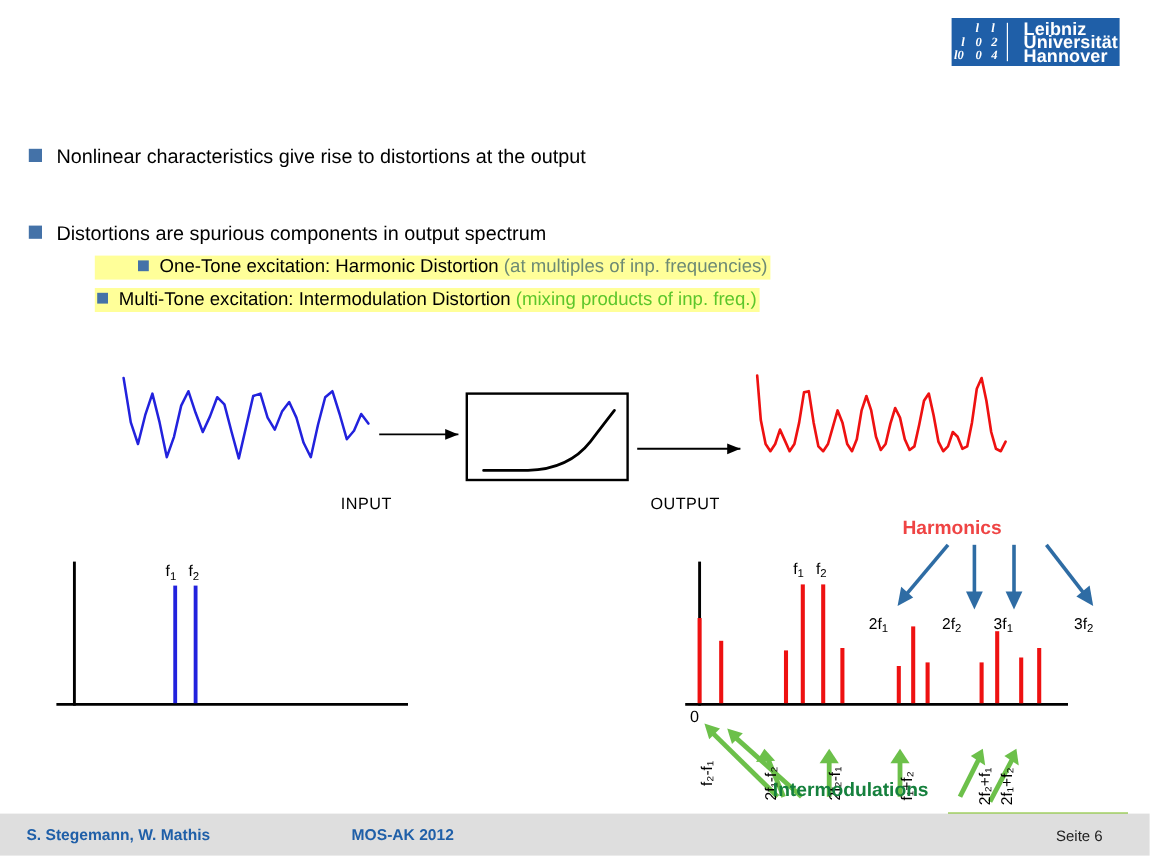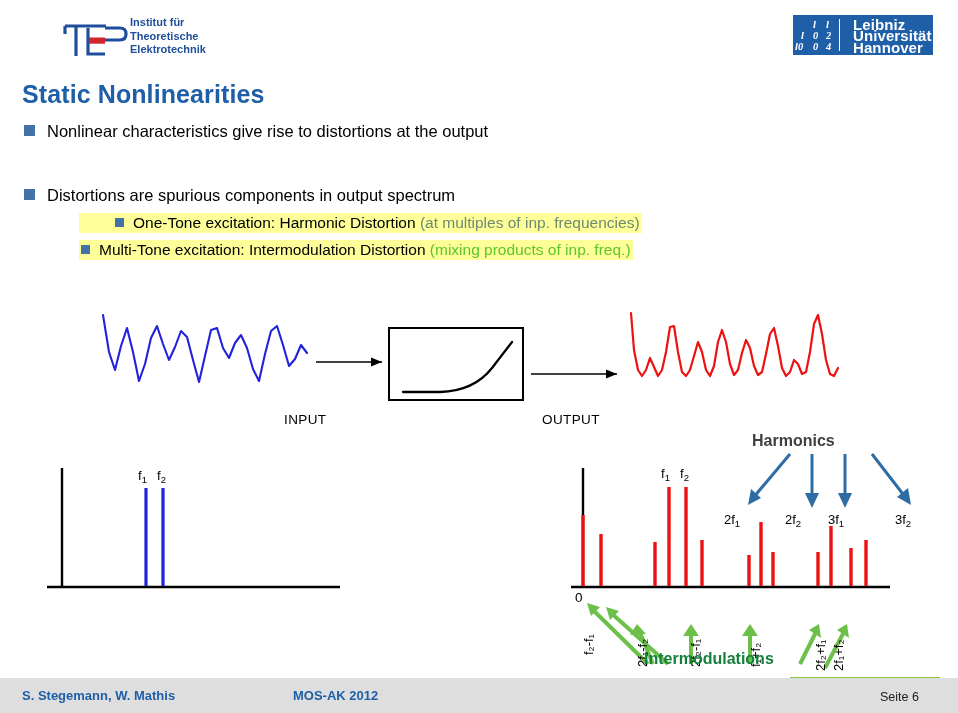--- a/index.html
+++ b/index.html
@@ -64,21 +64,21 @@
   .paren-b{color:#5cc62b;}
 
   
   #figure{position:absolute;left:0;top:290px;width:958px;height:380px;}
   #figure svg{position:absolute;left:0;top:0;}
 
   .lbl{position:absolute;font-size:13px;color:#000;white-space:nowrap;}
   .lbl-sub{font-size:9.5px;vertical-align:-3px;}
   .lbl-io{position:absolute;font-size:13.5px;color:#000;letter-spacing:.4px;margin-top:14px;}
   .lbl-harm{
-    position:absolute;font-size:16px;font-weight:700;color:#404040;white-space:nowrap;
+    position:absolute;font-size:16px;font-weight:700;color:#ef4444;white-space:nowrap;
   }
   .lbl-inter{
     position:absolute;font-size:16px;font-weight:700;color:#15803d;white-space:nowrap;
   }
   .rot{
     position:absolute;font-size:13px;color:#000;white-space:nowrap;
     transform-origin:left bottom;transform:rotate(-90deg);
   }
   .ftick{position:absolute;font-size:13.5px;color:#000;white-space:nowrap;}
 
@@ -97,59 +97,40 @@
   }
   #footer-page{
     position:absolute;left:880px;top:690px;font-size:12.5px;color:#222;
   }
 </style>
 </head>
 <body>
 
 <div class="slide">
 
-  <div id="tet-logo">
-    <svg width="190" height="50" viewBox="0 0 190 50">
-      <g fill="none" stroke="#1f4e9c" stroke-width="3.2">
-        <path d="M7,12 L48,12"></path>
-        <path d="M18,12 L18,42"></path>
-        <path d="M7,12 L7,20"></path>
-        <path d="M30,14 L30,40 L47,40"></path>
-        <path d="M30,27 L44,27"></path>
-        <path d="M47,14 L62,14 Q68,14 68,20 Q68,26 62,26 L47,26"></path>
-      </g>
-      <rect x="31" y="23.5" width="16" height="6.2" fill="#d0262c"></rect>
-    </svg>
-    <div class="tet-text">
-      <div>Institut für</div>
-      <div>Theoretische</div>
-      <div>Elektrotechnik</div>
-    </div>
-  </div>
 
   <div id="luh-logo">
     <div id="luh-digits">
       <span style="left:20px;top:4px;">l</span>
       <span style="left:33px;top:4px;">l</span>
       <span style="left:8px;top:15px;">l</span>
       <span style="left:20px;top:15px;">0</span>
       <span style="left:33px;top:15px;">2</span>
       <span style="left:2px;top:26px;">l0</span>
       <span style="left:20px;top:26px;">0</span>
       <span style="left:33px;top:26px;">4</span>
       <i id="luh-sep"></i>
     </div>
     <div id="luh-name">
       <div>Leibniz</div>
       <div>Universität</div>
       <div>Hannover</div>
     </div>
   </div>
 
-  <div id="page-title">Static Nonlinearities</div>
 
   <div class="b1" id="bullet-1">
     <span class="sq"></span><span>Nonlinear characteristics give rise to distortions at the output</span>
   </div>
 
   <div class="b1" id="bullet-2">
     <span class="sq"></span><span>Distortions are spurious components in output spectrum</span>
   </div>
 
   <div class="b2wrap" id="sub-bullet-1">

